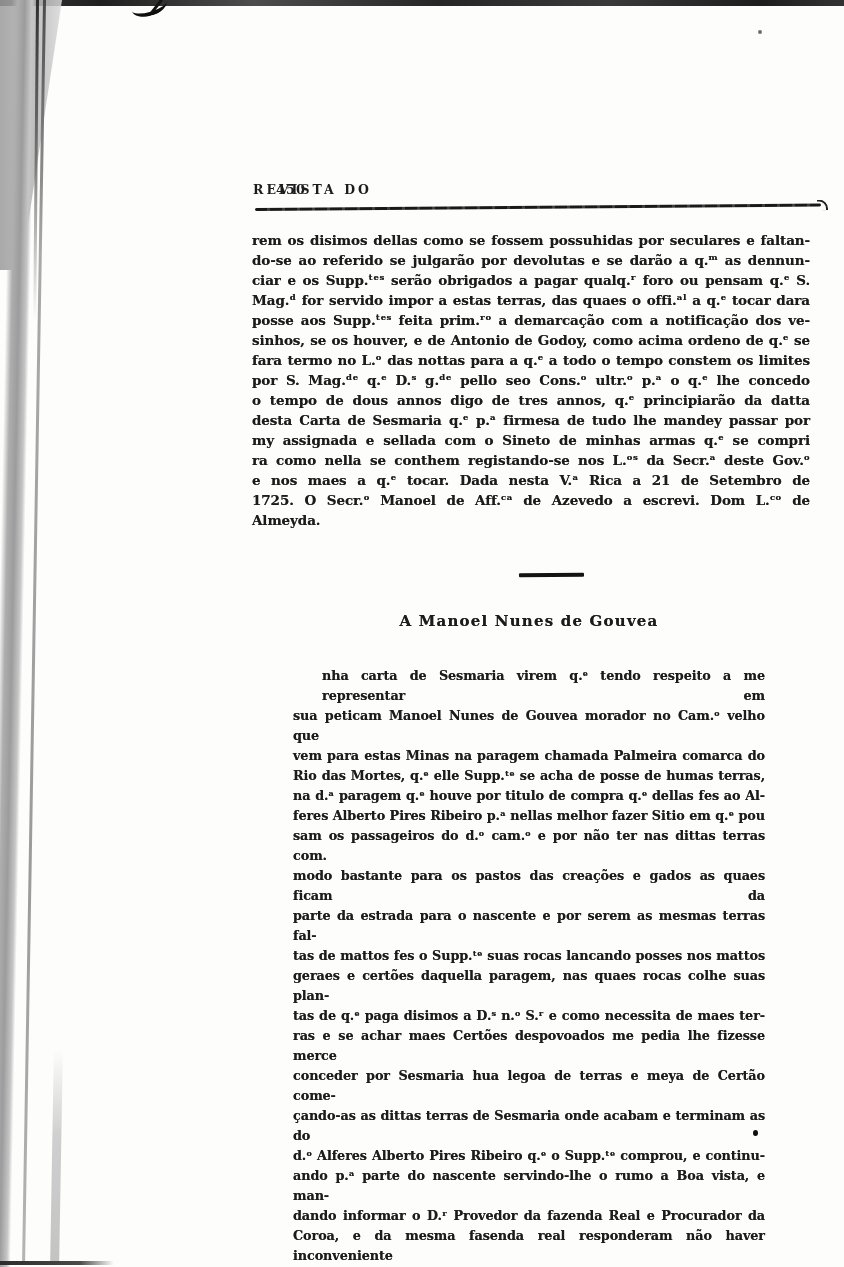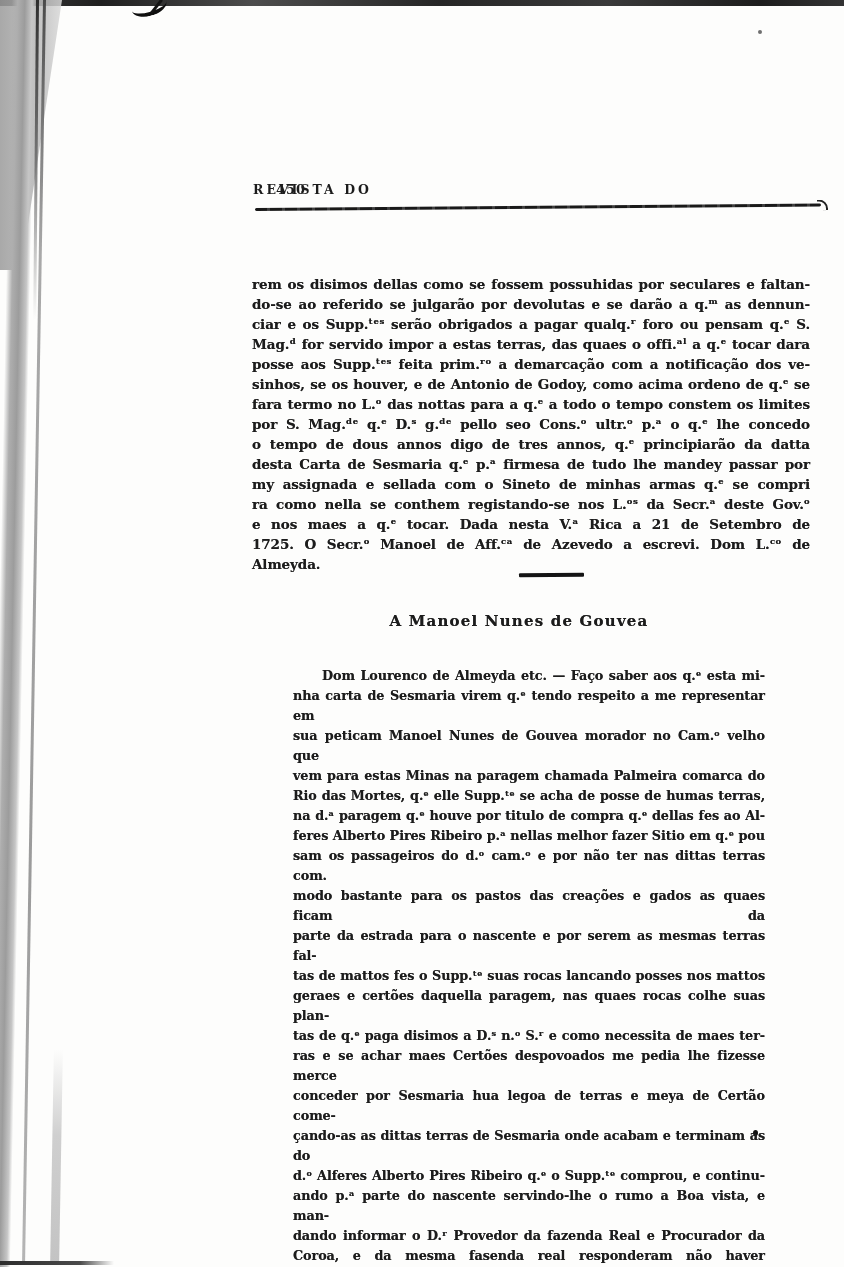--- a/index.html
+++ b/index.html
@@ -98,30 +98,30 @@
     position: absolute; left: 252px; top: 0; width: 558px; height: 1267px;
   }
   .tline {
     text-align: justify; text-align-last: justify;
     white-space: normal;
     text-shadow: 0 0 0.45px rgba(20,20,20,0.65);
   }
   .para { position: absolute; font-weight: 700; }
   .para1 {
     top: 230px; left: 0; width: 558px;
-    font-size: 13.5px; line-height: 20px; letter-spacing: -0.1px; margin-top: 44px;
+    font-size: 13.5px; line-height: 20px; letter-spacing: -0.1px;
   }
   .para1 .tline:last-child { text-align-last: left; }
   .section-divider {
     position: absolute; top: 573px; left: 267px; width: 65px; height: 4px;
     background: #141414; border-radius: 1px;
     transform: rotate(-0.6deg);
   }
   .section-heading {
-    position: absolute; top: 612px; left: 31px; width: 472px; margin: 0;
+    position: absolute; top: 612px; left: 41px; width: 472px; margin: 0;
     text-align: center;
     font-size: 15px; font-weight: 700; letter-spacing: 1.2px;
     text-shadow: 0 0 0.5px rgba(20,20,20,0.7);
   }
   .para2 {
     top: 666px; left: 41px; width: 472px;
     font-size: 12.8px; line-height: 20px; letter-spacing: -0.1px;
   }
   .para2 .tline:first-child { padding-left: 29px; }
 </style>
@@ -165,21 +165,20 @@
         <div class="tline">e nos maes a q.ᵉ tocar. Dada nesta V.ᵃ Rica a 21 de Setembro de</div>
         <div class="tline">1725. O Secr.ᵒ Manoel de Aff.ᶜᵃ de Azevedo a escrevi. Dom L.ᶜᵒ de</div>
         <div class="tline">Almeyda.</div>
       </section>
 
     <div class="section-divider"></div>
 
     <h2 class="section-heading">A Manoel Nunes de Gouvea</h2>
 
     <section class="para para2">
-        <div class="tline">Dom Lourenco de Almeyda etc. — Faço saber aos q.ᵉ esta mi-</div>
         <div class="tline">nha carta de Sesmaria virem q.ᵉ tendo respeito a me representar em</div>
         <div class="tline">sua peticam Manoel Nunes de Gouvea morador no Cam.ᵒ velho que</div>
         <div class="tline">vem para estas Minas na paragem chamada Palmeira comarca do</div>
         <div class="tline">Rio das Mortes, q.ᵉ elle Supp.ᵗᵉ se acha de posse de humas terras,</div>
         <div class="tline">na d.ᵃ paragem q.ᵉ houve por titulo de compra q.ᵉ dellas fes ao Al-</div>
         <div class="tline">feres Alberto Pires Ribeiro p.ᵃ nellas melhor fazer Sitio em q.ᵉ pou</div>
         <div class="tline">sam os passageiros do d.ᵒ cam.ᵒ e por não ter nas dittas terras com.</div>
         <div class="tline">modo bastante para os pastos das creações e gados as quaes ficam da</div>
         <div class="tline">parte da estrada para o nascente e por serem as mesmas terras fal-</div>
         <div class="tline">tas de mattos fes o Supp.ᵗᵉ suas rocas lancando posses nos mattos</div>

